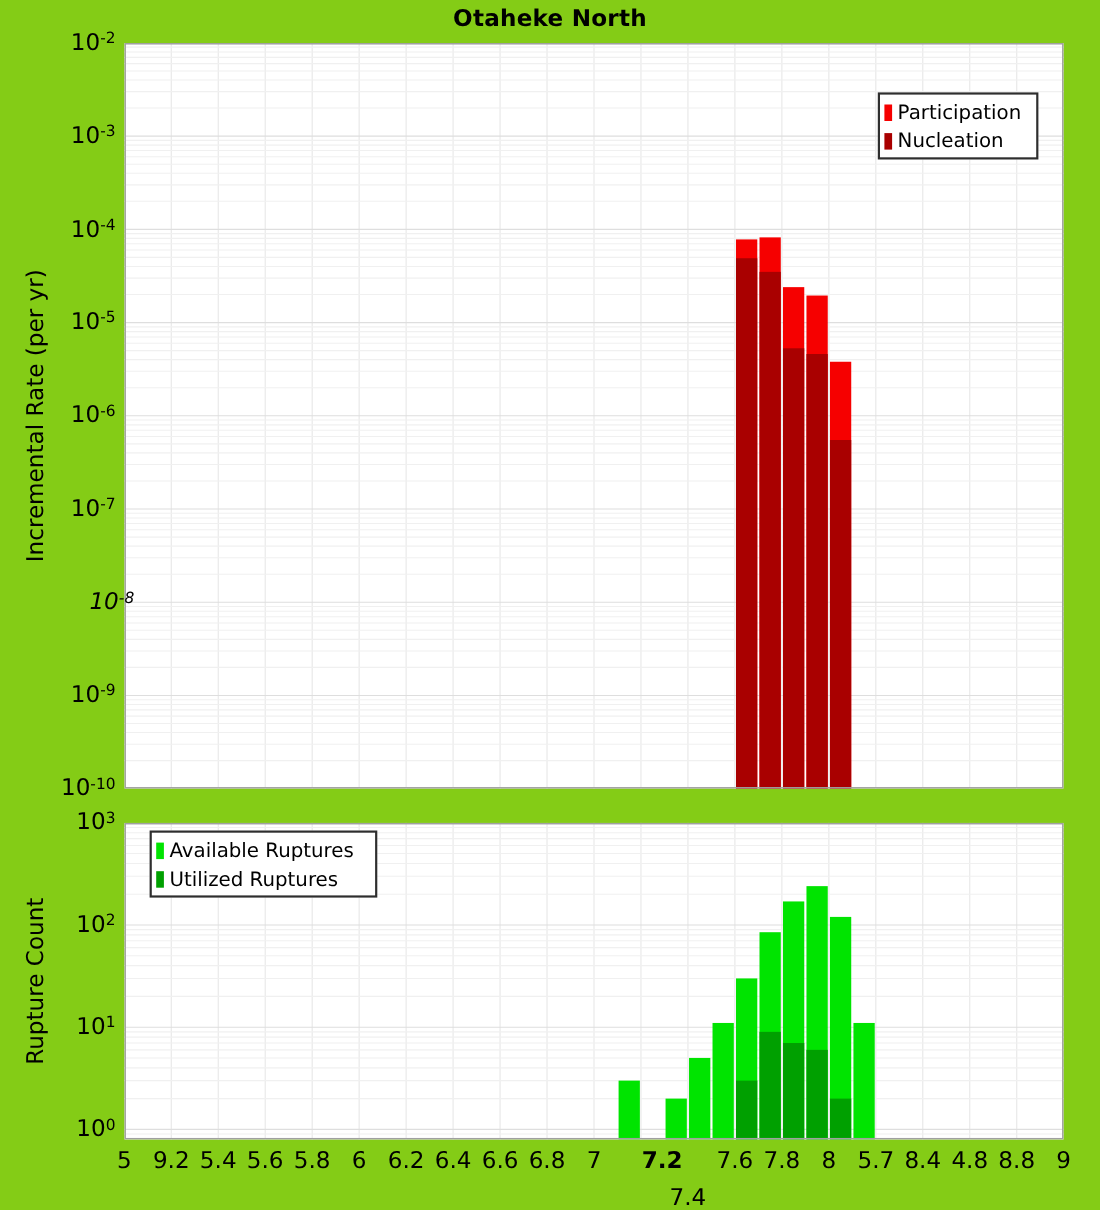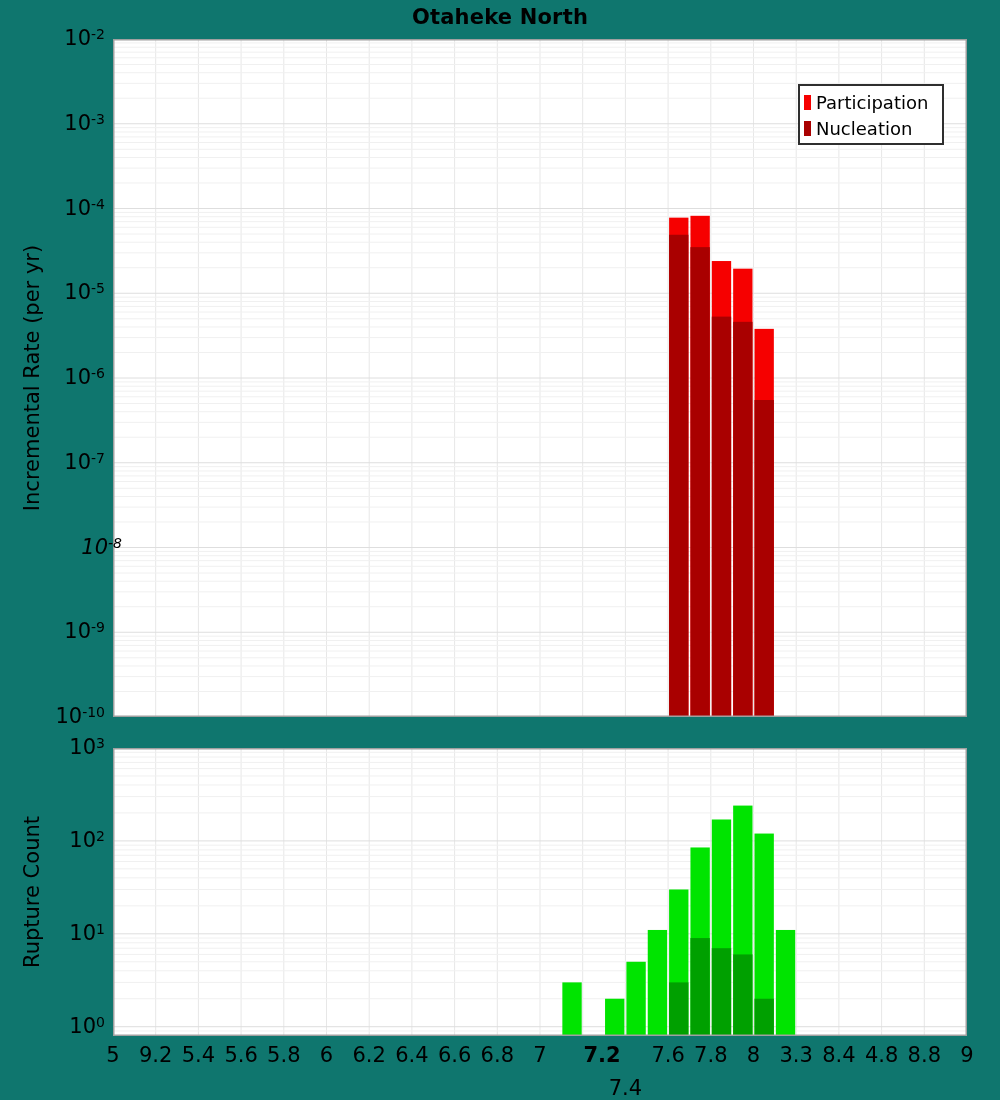--- a/index.html
+++ b/index.html
@@ -1,18 +1,18 @@
 <!DOCTYPE html>
 <html><head>
 <meta charset="utf-8">
 <style>
   html,body{margin:0;padding:0;background:#ffffff;}
   body{width:1000px;height:1100px;overflow:hidden;
        font-family:"DejaVu Sans","Liberation Sans",sans-serif;color:#000;}
-  .canvas{position:relative;width:1000px;height:1100px;background:#0f766e;}
+  .canvas{position:relative;width:1000px;height:1100px;background:#84cc16;}
   .chart-title{position:absolute;top:5px;left:0;width:1000px;text-align:center;
        font-size:21px;font-weight:bold;letter-spacing:.2px;}
   .plot{position:absolute;}
   .plot svg{display:block;}
   .ytick{position:absolute;width:78px;text-align:right;font-size:21px;line-height:30px;height:30px;}
   .ytick sup{font-size:14px;line-height:0;vertical-align:6px;letter-spacing:0;}
   .xtick{position:absolute;width:80px;text-align:center;font-size:21px;line-height:22px;}
   .axis-title{position:absolute;font-size:21px;text-align:center;}
   .ylabel{width:360px;height:26px;line-height:26px;transform:rotate(-90deg);transform-origin:center;}
   .xlabel{width:300px;line-height:26px;}
@@ -213,20 +213,30 @@
     <div class="legend-row">
       <span class="swatch" style="background-color: rgb(246, 0, 0);"></span>
       <span class="legend-label">Participation</span>
     </div>
     <div class="legend-row">
       <span class="swatch" style="background-color: rgb(169, 0, 0);"></span>
       <span class="legend-label">Nucleation</span>
     </div>
   </div>
 
+  <div class="legend" style="left:136px;top:755px;width:207px;">
+    <div class="legend-row">
+      <span class="swatch" style="background-color: rgb(0, 228, 0);"></span>
+      <span class="legend-label">Available Ruptures</span>
+    </div>
+    <div class="legend-row">
+      <span class="swatch" style="background-color: rgb(0, 160, 0);"></span>
+      <span class="legend-label">Utilized Ruptures</span>
+    </div>
+  </div>
 
 <div class="ytick" style="left: 27px; top: 23px;"><span>10</span><sup>-2</sup></div>
     <div class="ytick" style="left: 27px; top: 107.75px;"><span>10</span><sup>-3</sup></div>
     <div class="ytick" style="left: 27px; top: 192.5px;"><span>10</span><sup>-4</sup></div>
     <div class="ytick" style="left: 27px; top: 277.25px;"><span>10</span><sup>-5</sup></div>
     <div class="ytick" style="left: 27px; top: 362px;"><span>10</span><sup>-6</sup></div>
     <div class="ytick" style="left: 27px; top: 446.75px;"><span>10</span><sup>-7</sup></div>
     <div class="ytick" style="left: 44px; top: 531.5px; font-style: italic;"><span>10</span><sup>-8</sup></div>
     <div class="ytick" style="left: 27px; top: 616.25px;"><span>10</span><sup>-9</sup></div>
     <div class="ytick" style="left: 27px; top: 701px;"><span>10</span><sup>-10</sup></div>
@@ -243,18 +253,18 @@
     <div class="xtick" style="left: 329.2px; top: 1044px;">6.2</div>
     <div class="xtick" style="left: 371.9px; top: 1044px;">6.4</div>
     <div class="xtick" style="left: 414.6px; top: 1044px;">6.6</div>
     <div class="xtick" style="left: 457.3px; top: 1044px;">6.8</div>
     <div class="xtick" style="left: 500px; top: 1044px;">7</div>
     <div class="xtick" style="left: 562px; top: 1044px; font-weight: bold;">7.2</div>
     <div class="xtick" style="left: 585.4px; top: 1044px; margin-top: 33px;">7.4</div>
     <div class="xtick" style="left: 628.1px; top: 1044px;">7.6</div>
     <div class="xtick" style="left: 670.8px; top: 1044px;">7.8</div>
     <div class="xtick" style="left: 713.5px; top: 1044px;">8</div>
-    <div class="xtick" style="left: 756.2px; top: 1044px;">3.3</div>
+    <div class="xtick" style="left: 756.2px; top: 1044px;">5.7</div>
     <div class="xtick" style="left: 798.9px; top: 1044px;">8.4</div>
     <div class="xtick" style="left: 841.6px; top: 1044px;">4.8</div>
     <div class="xtick" style="left: 884.3px; top: 1044px;">8.8</div>
     <div class="xtick" style="left: 927px; top: 1044px;">9</div>
   </div>
 
 </body></html>

